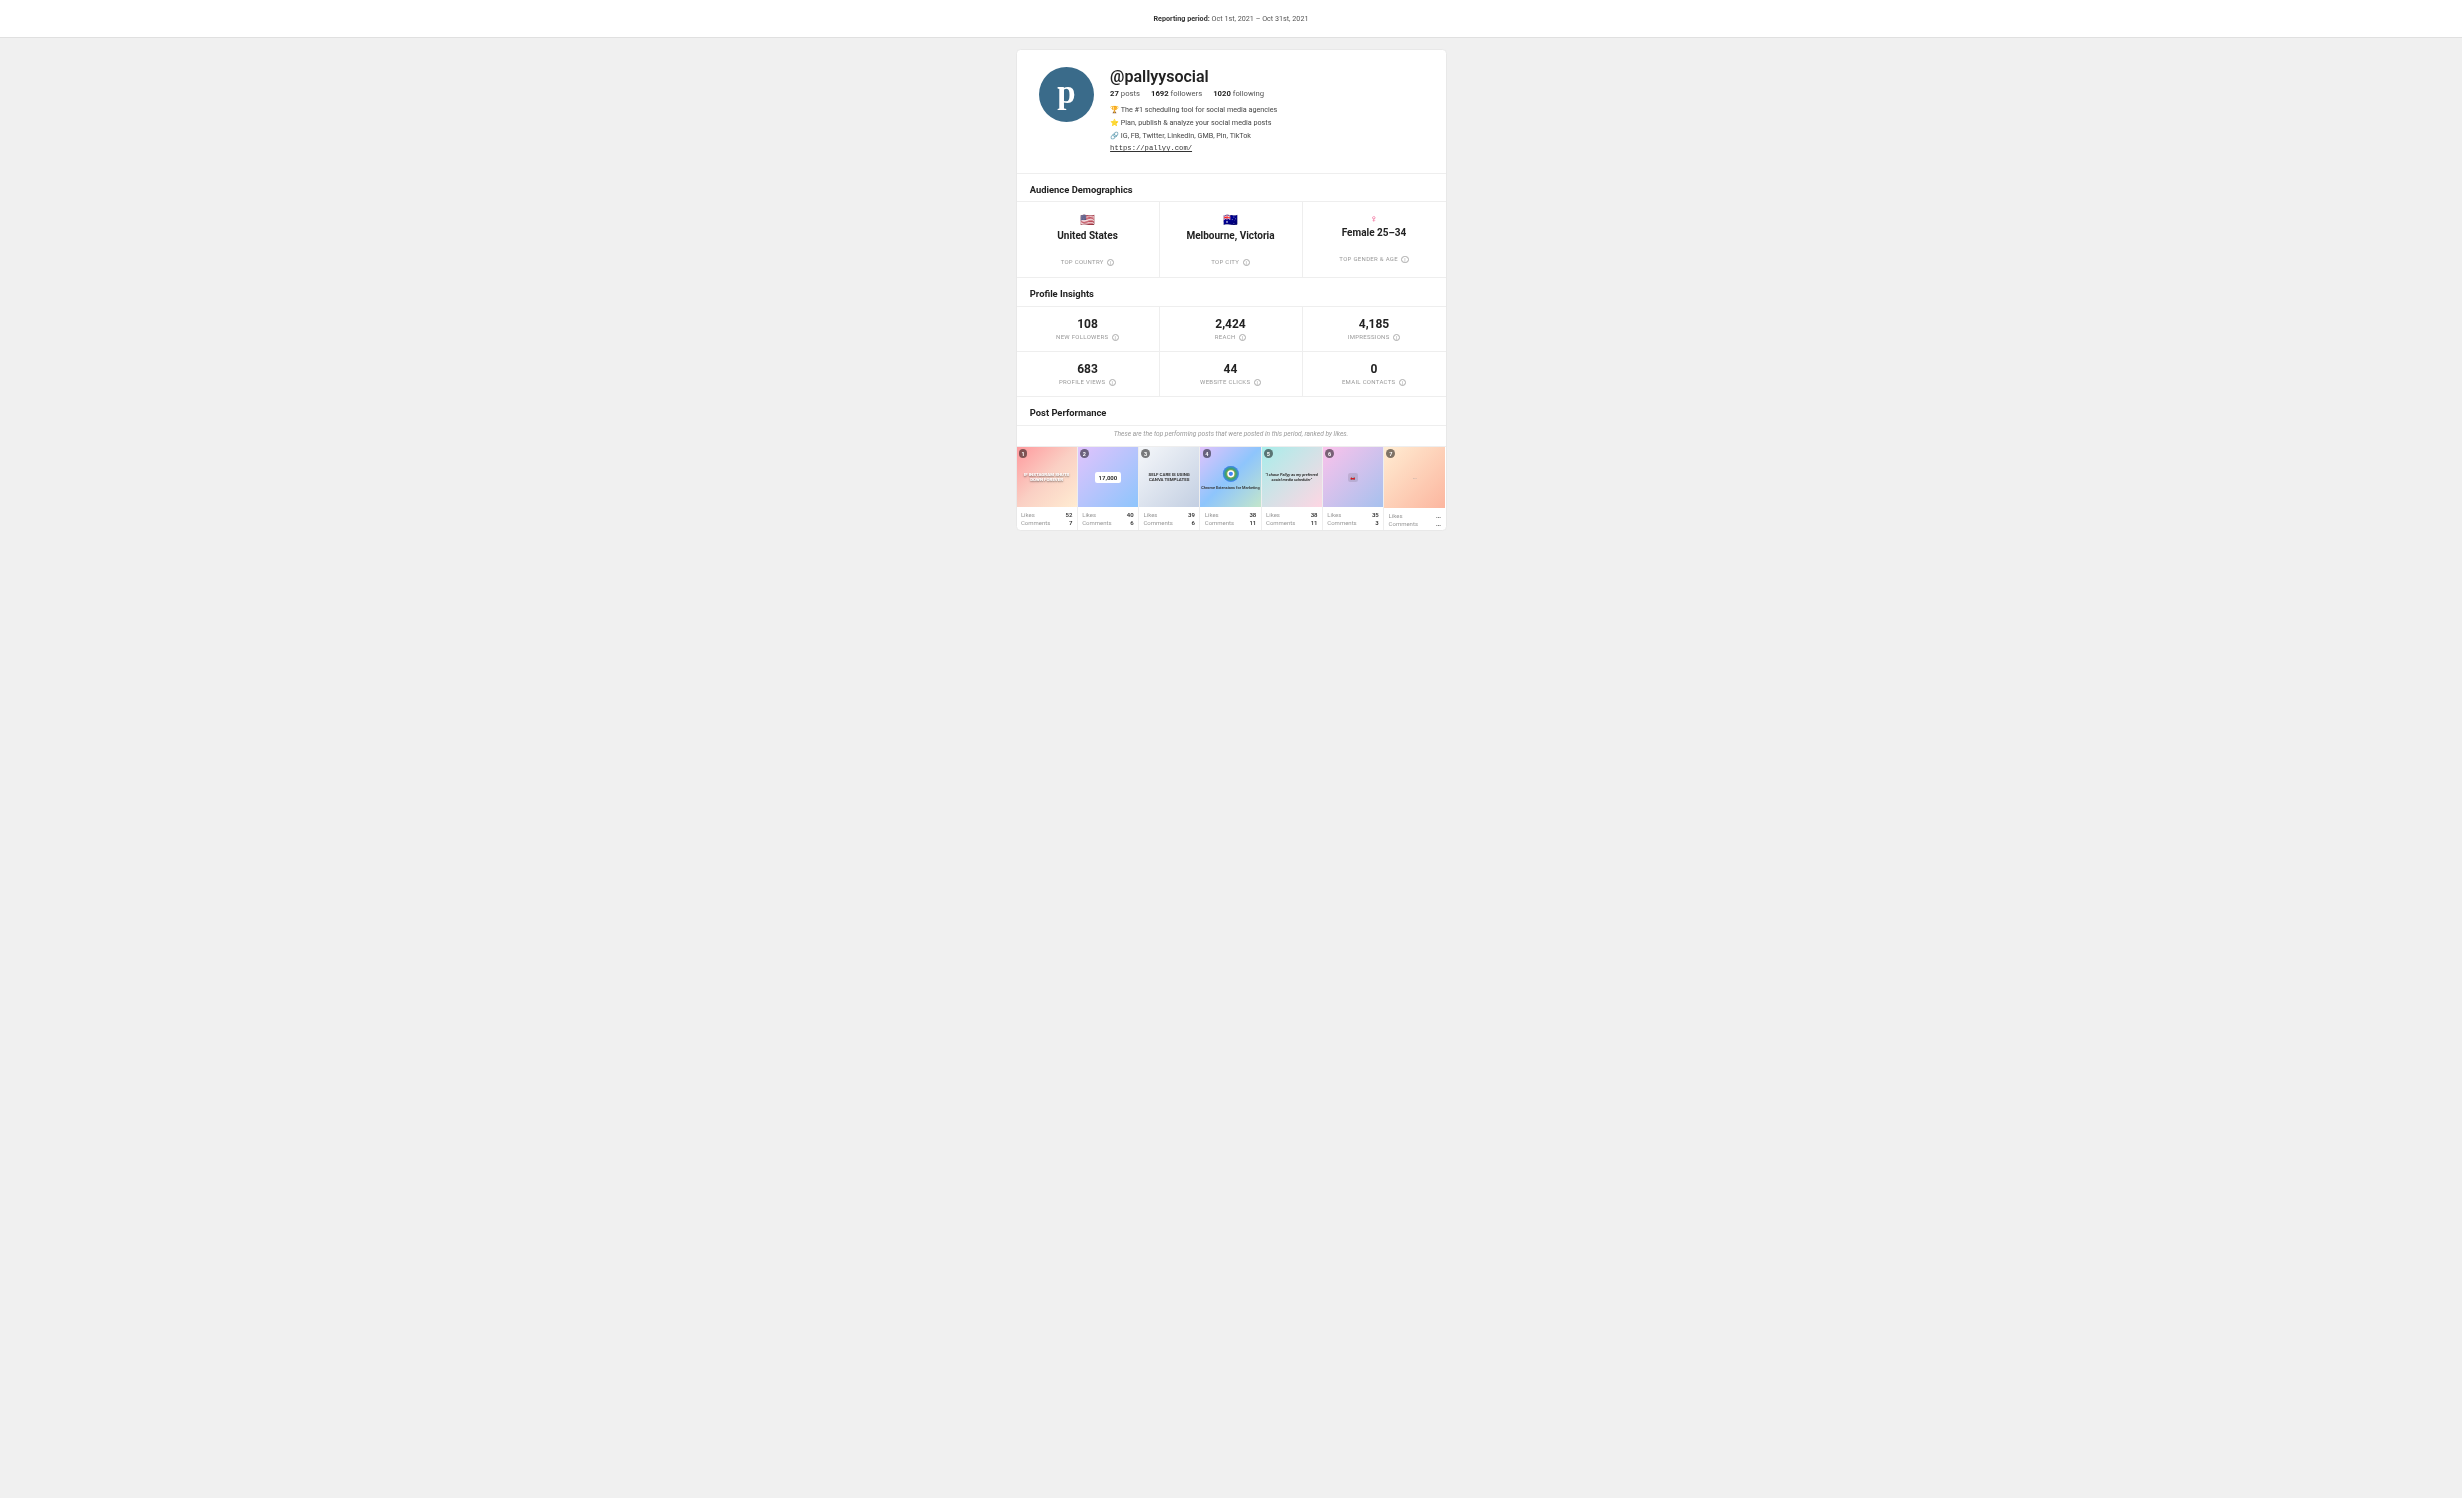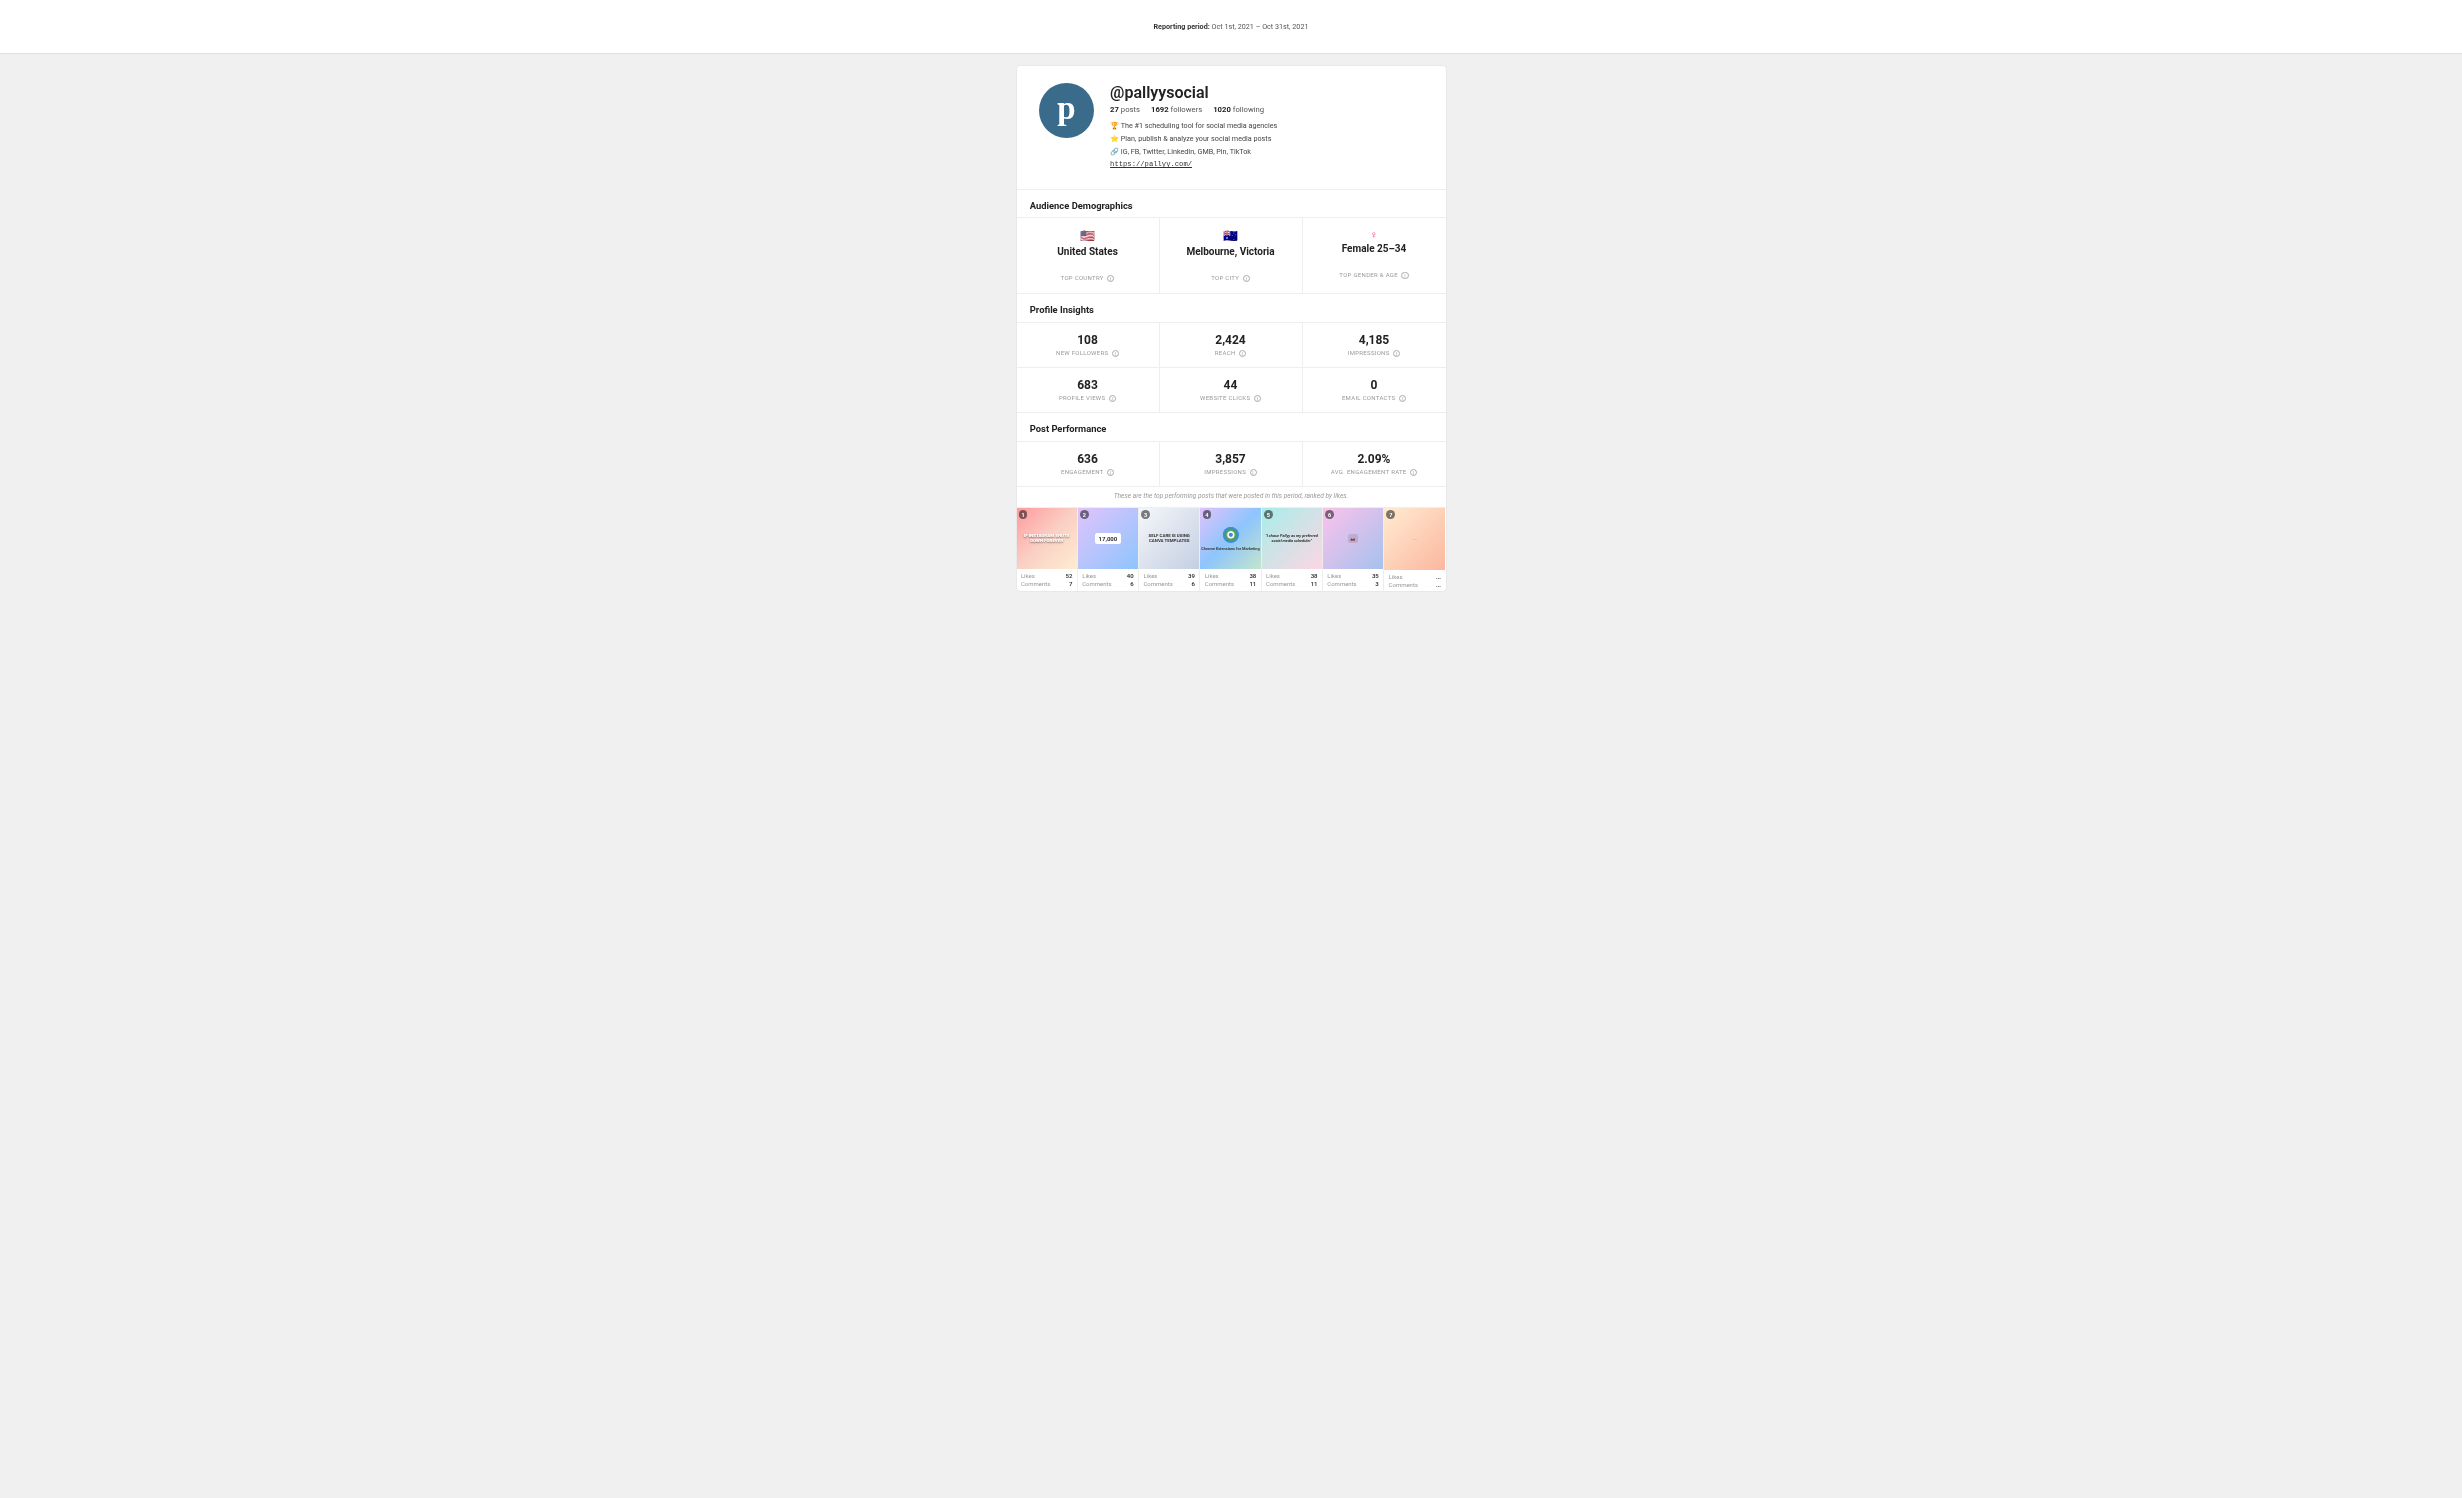--- a/index.html
+++ b/index.html
@@ -6,21 +6,21 @@
     body {
       font-family: -apple-system, BlinkMacSystemFont, 'Segoe UI', Roboto, sans-serif;
       background: #f0f0f0;
       color: #333;
       font-size: 7.7px;
     }
     .top-bar {
       background: #fff;
       border-bottom: 0.6px solid #e0e0e0;
       text-align: center;
-      padding: 22px 0;
+      padding: 14px 0;
       font-size: 7.2px;
       color: #555;
     }
     .top-bar strong { color: #333; }
     .page-wrapper {
       max-width: 442px;
       margin: 0 auto;
       padding: 11px 5.5px 22px;
     }
     .card {
@@ -331,43 +331,20 @@
         <div class="metric-cell">
     <div class="metric-value">0</div>
     <div class="metric-label">
       EMAIL CONTACTS
       <span class="info-icon">i</span>
     </div>
   </div>
       </div>
 
     <div class="section-header">Post Performance</div>
-    <div class="metrics-grid" id="post-performance-grid">
-    <div class="metric-cell">
-    <div class="metric-value">636</div>
-    <div class="metric-label">
-      ENGAGEMENT
-      <span class="info-icon">i</span>
-    </div>
-  </div>
-        <div class="metric-cell">
-    <div class="metric-value">3,857</div>
-    <div class="metric-label">
-      IMPRESSIONS
-      <span class="info-icon">i</span>
-    </div>
-  </div>
-        <div class="metric-cell">
-    <div class="metric-value">2.09%</div>
-    <div class="metric-label">
-      AVG. ENGAGEMENT RATE
-      <span class="info-icon">i</span>
-    </div>
-  </div>
-      </div>
     <div class="post-subtitle">These are the top performing posts that were posted in this period, ranked by likes.</div>
 
     <div class="posts-scroll" id="posts-scroll">
     <div class="post-item">
     <div class="post-thumbnail thumb-1">
       <div class="post-rank">1</div>
       <div class="post-thumb-inner">
         <div class="thumb-text-1" style="padding:3.3px; color:#fff; text-shadow:0 0.6px 1.7px rgba(0,0,0,0.5); font-size:4.4px; font-weight:900; line-height:1.3;">IF INSTAGRAM SHUTS DOWN FOREVER</div>
       </div>
     </div>

